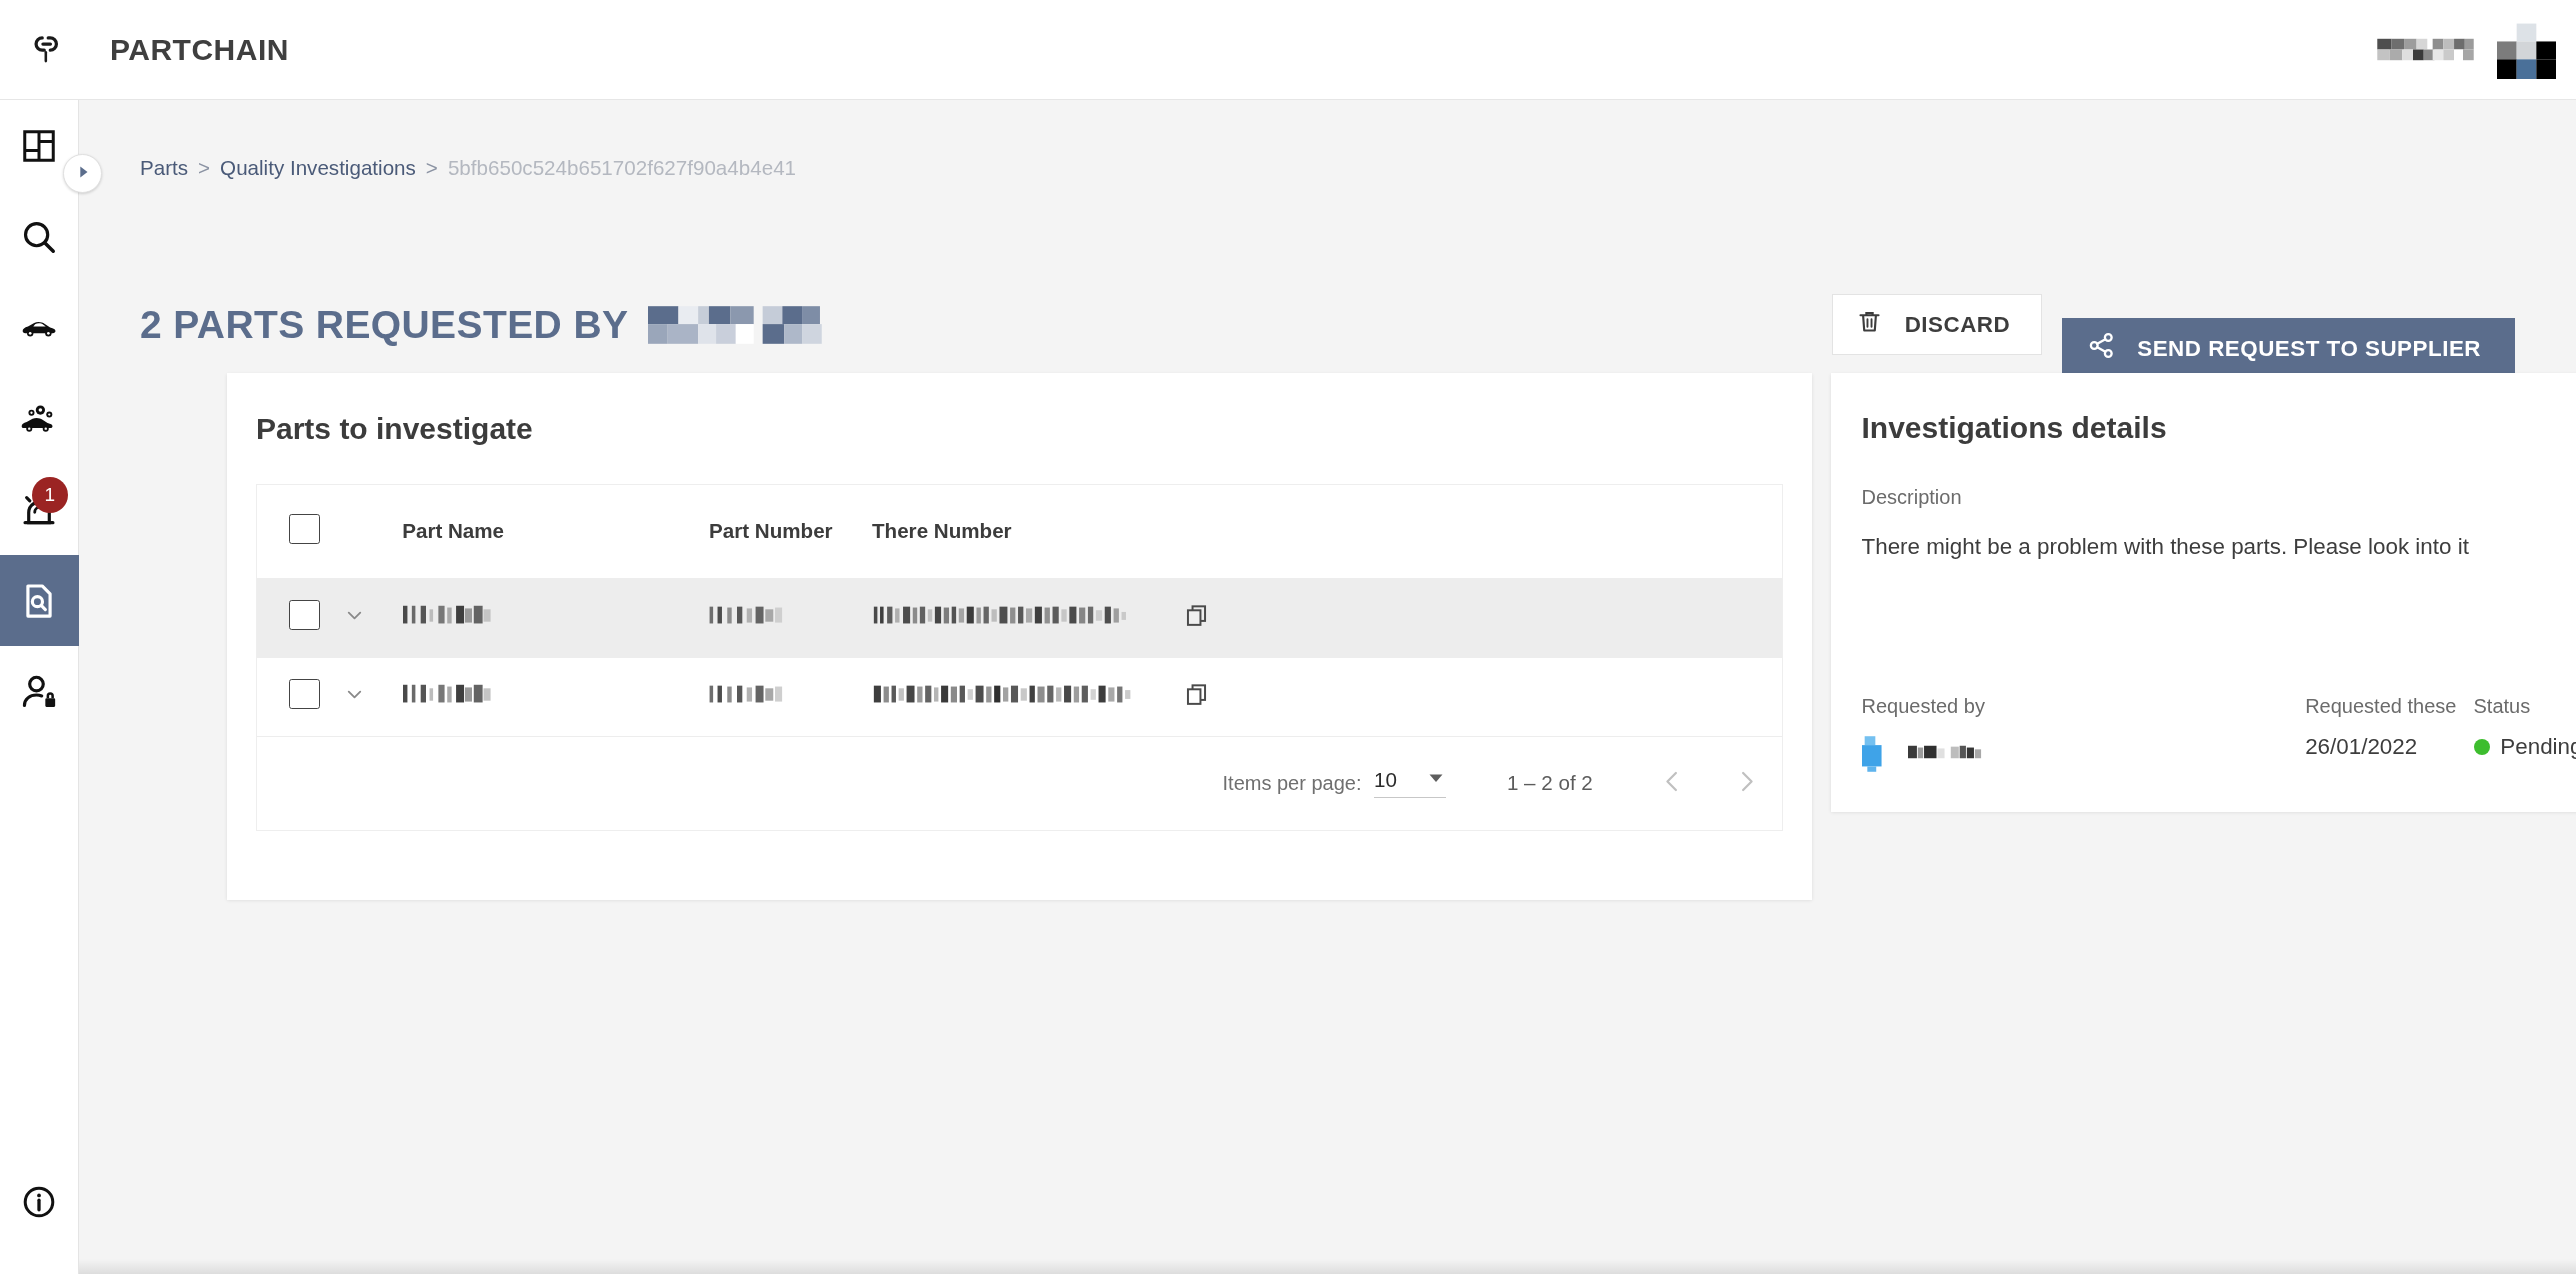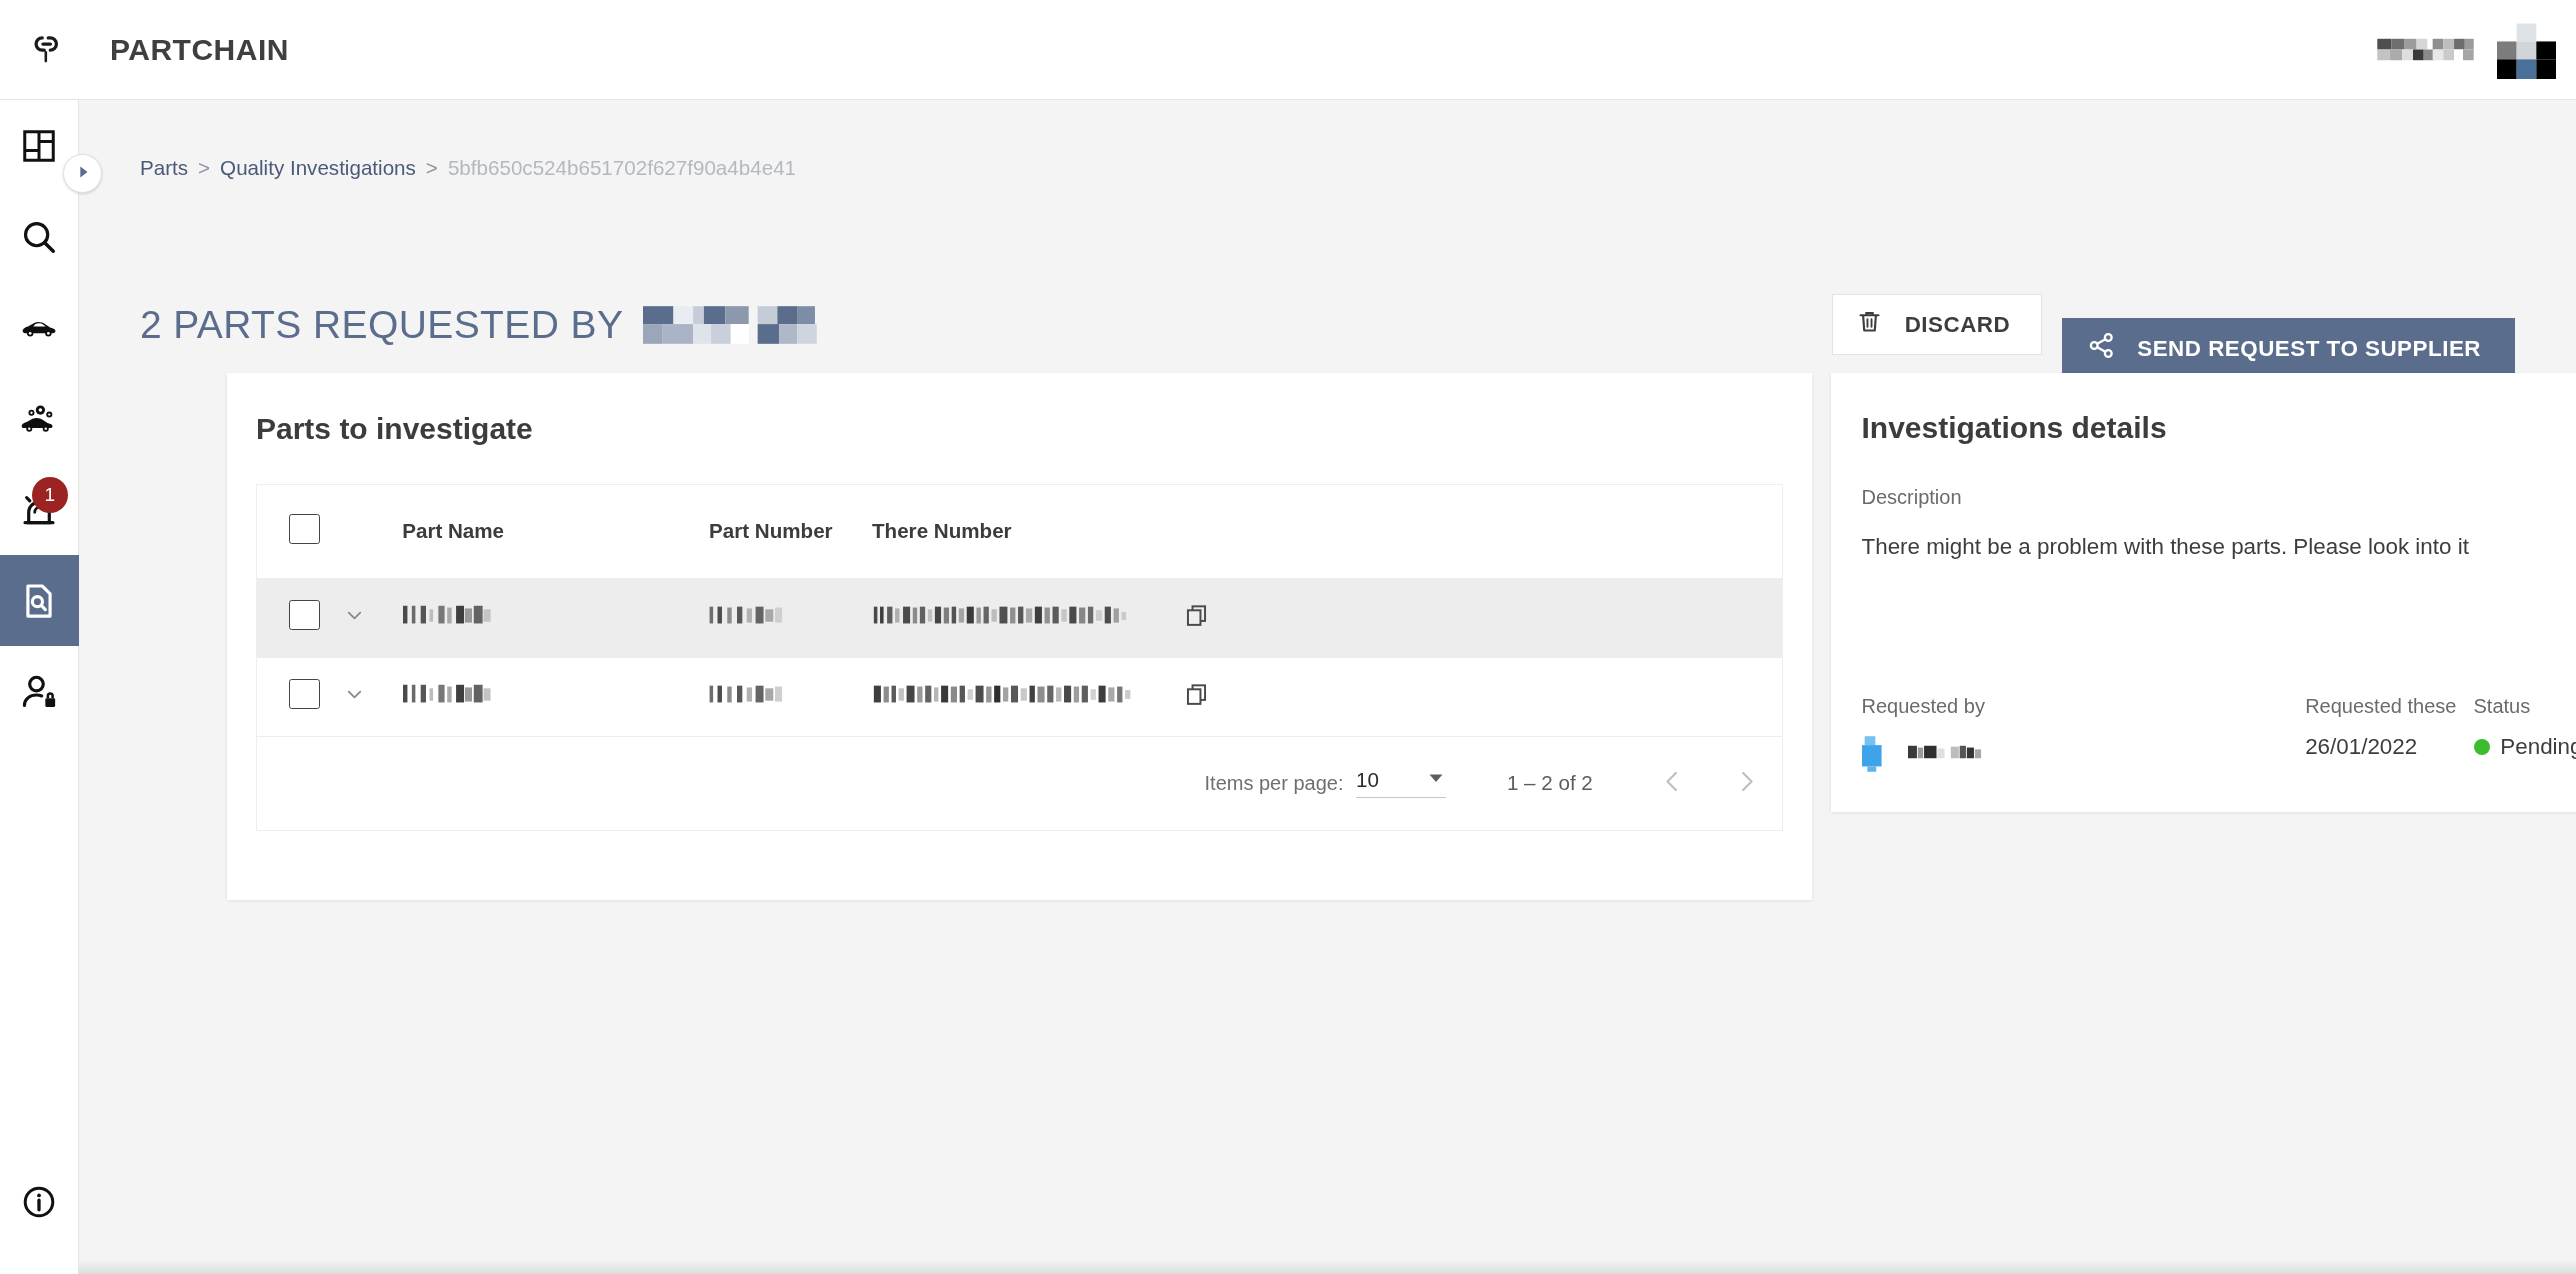--- a/index.html
+++ b/index.html
@@ -71,21 +71,21 @@
   }
   .breadcrumb a { color: #4a5a78; text-decoration: none; cursor: pointer; }
   .breadcrumb .sep { color: #8b93a3; }
   .breadcrumb .bc-id { color: #b4b8c0; }
 
   .page-head {
     position: absolute; top: 170px; left: 61px; right: 61px;
     display: flex; align-items: center;
   }
   .page-title {
-    font-size: 39px; font-weight: normal; color: #5b6d8c;
+    font-size: 39px; font-weight: bold; color: #5b6d8c;
     letter-spacing: 0.4px; display: flex; align-items: center; gap: 7px;
     white-space: nowrap;
   }
   .title-redact { width: 206px; height: 38px; margin-left: 12.5px; }
 
   .head-actions { margin-left: auto; display: flex; align-items: center; gap: 20px; }
   .btn {
     height: 61px; display: flex; align-items: center; gap: 21.5px;
     padding: 0 27px; font-size: 22.4px; font-weight: bold; letter-spacing: 0.5px;
     cursor: pointer; border: none;
@@ -140,21 +140,21 @@
   
   .rd { display: inline-block; vertical-align: middle; }
 
   
   .paginator {
     display: flex; align-items: center; justify-content: flex-end;
     height: 93px; padding-right: 7.2px; gap: 0;
   }
   .ipp-label { font-size: 20px; color: #6f6f6f; }
   .ipp-select {
-    display: flex; align-items: flex-start; gap: 47px;
+    display: flex; align-items: flex-start; gap: 29px;
     margin-left: 12.5px; padding-bottom: 5.4px;
     border-bottom: 0.9px solid #c7c7c7; cursor: pointer;
   }
   .ipp-value { font-size: 20.6px; color: #2b2b2b; }
   .range-label { font-size: 20.6px; color: #5c5c5c; margin-left: 61px; }
   .pager-btns { display: flex; align-items: center; gap: 18px; margin-left: 52px; }
   .pager-btn {
     width: 56px; height: 56px; display: flex; align-items: center; justify-content: center;
     cursor: pointer; border-radius: 50%;
   }

